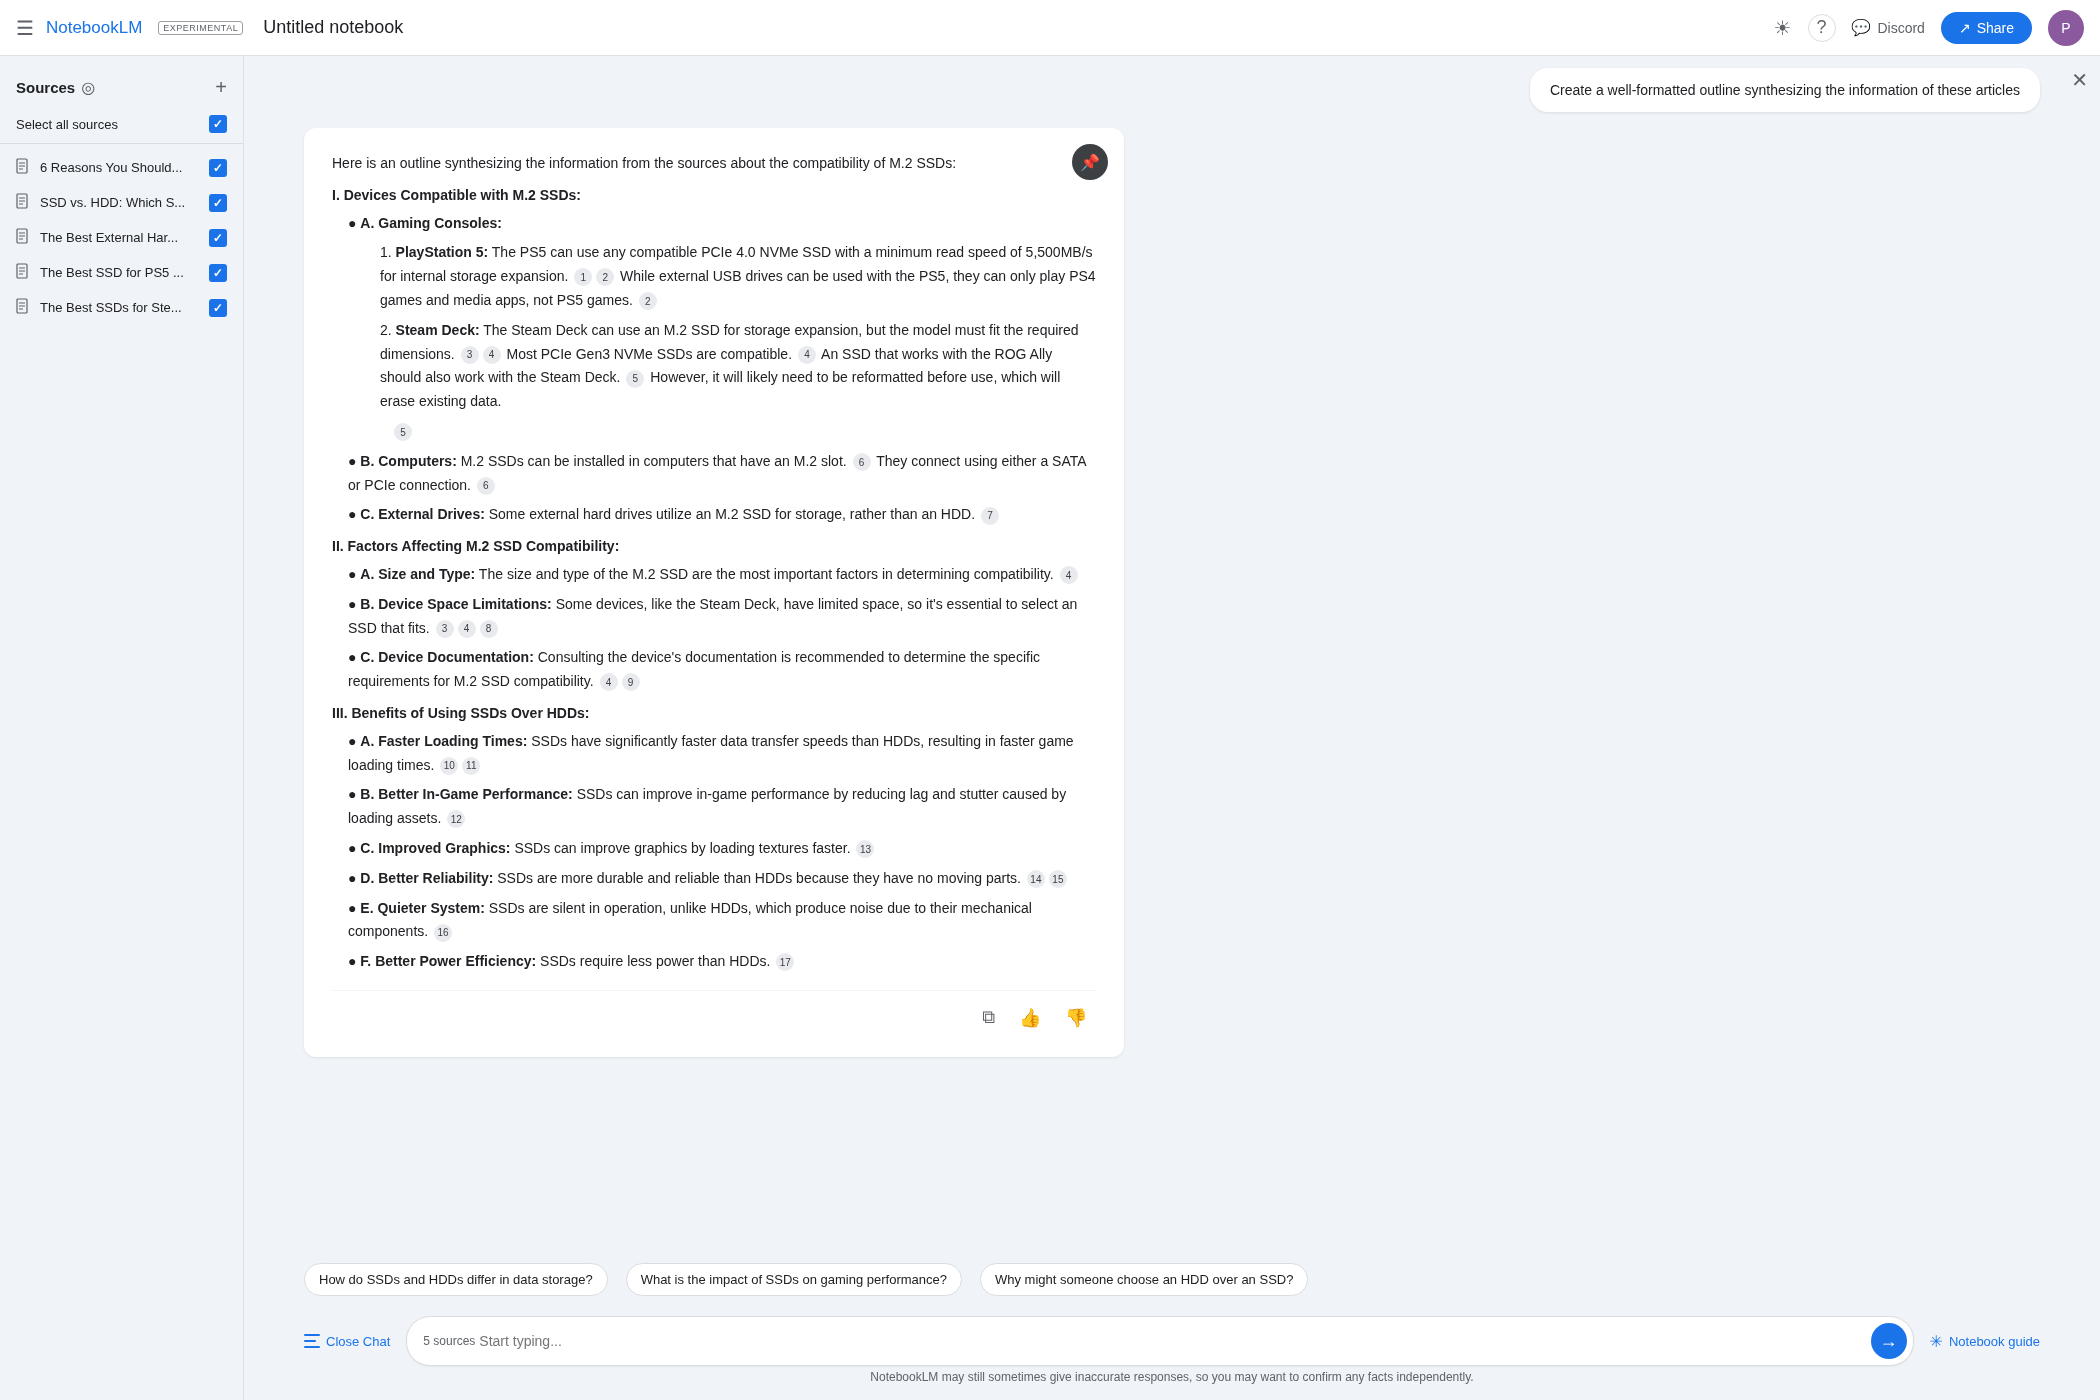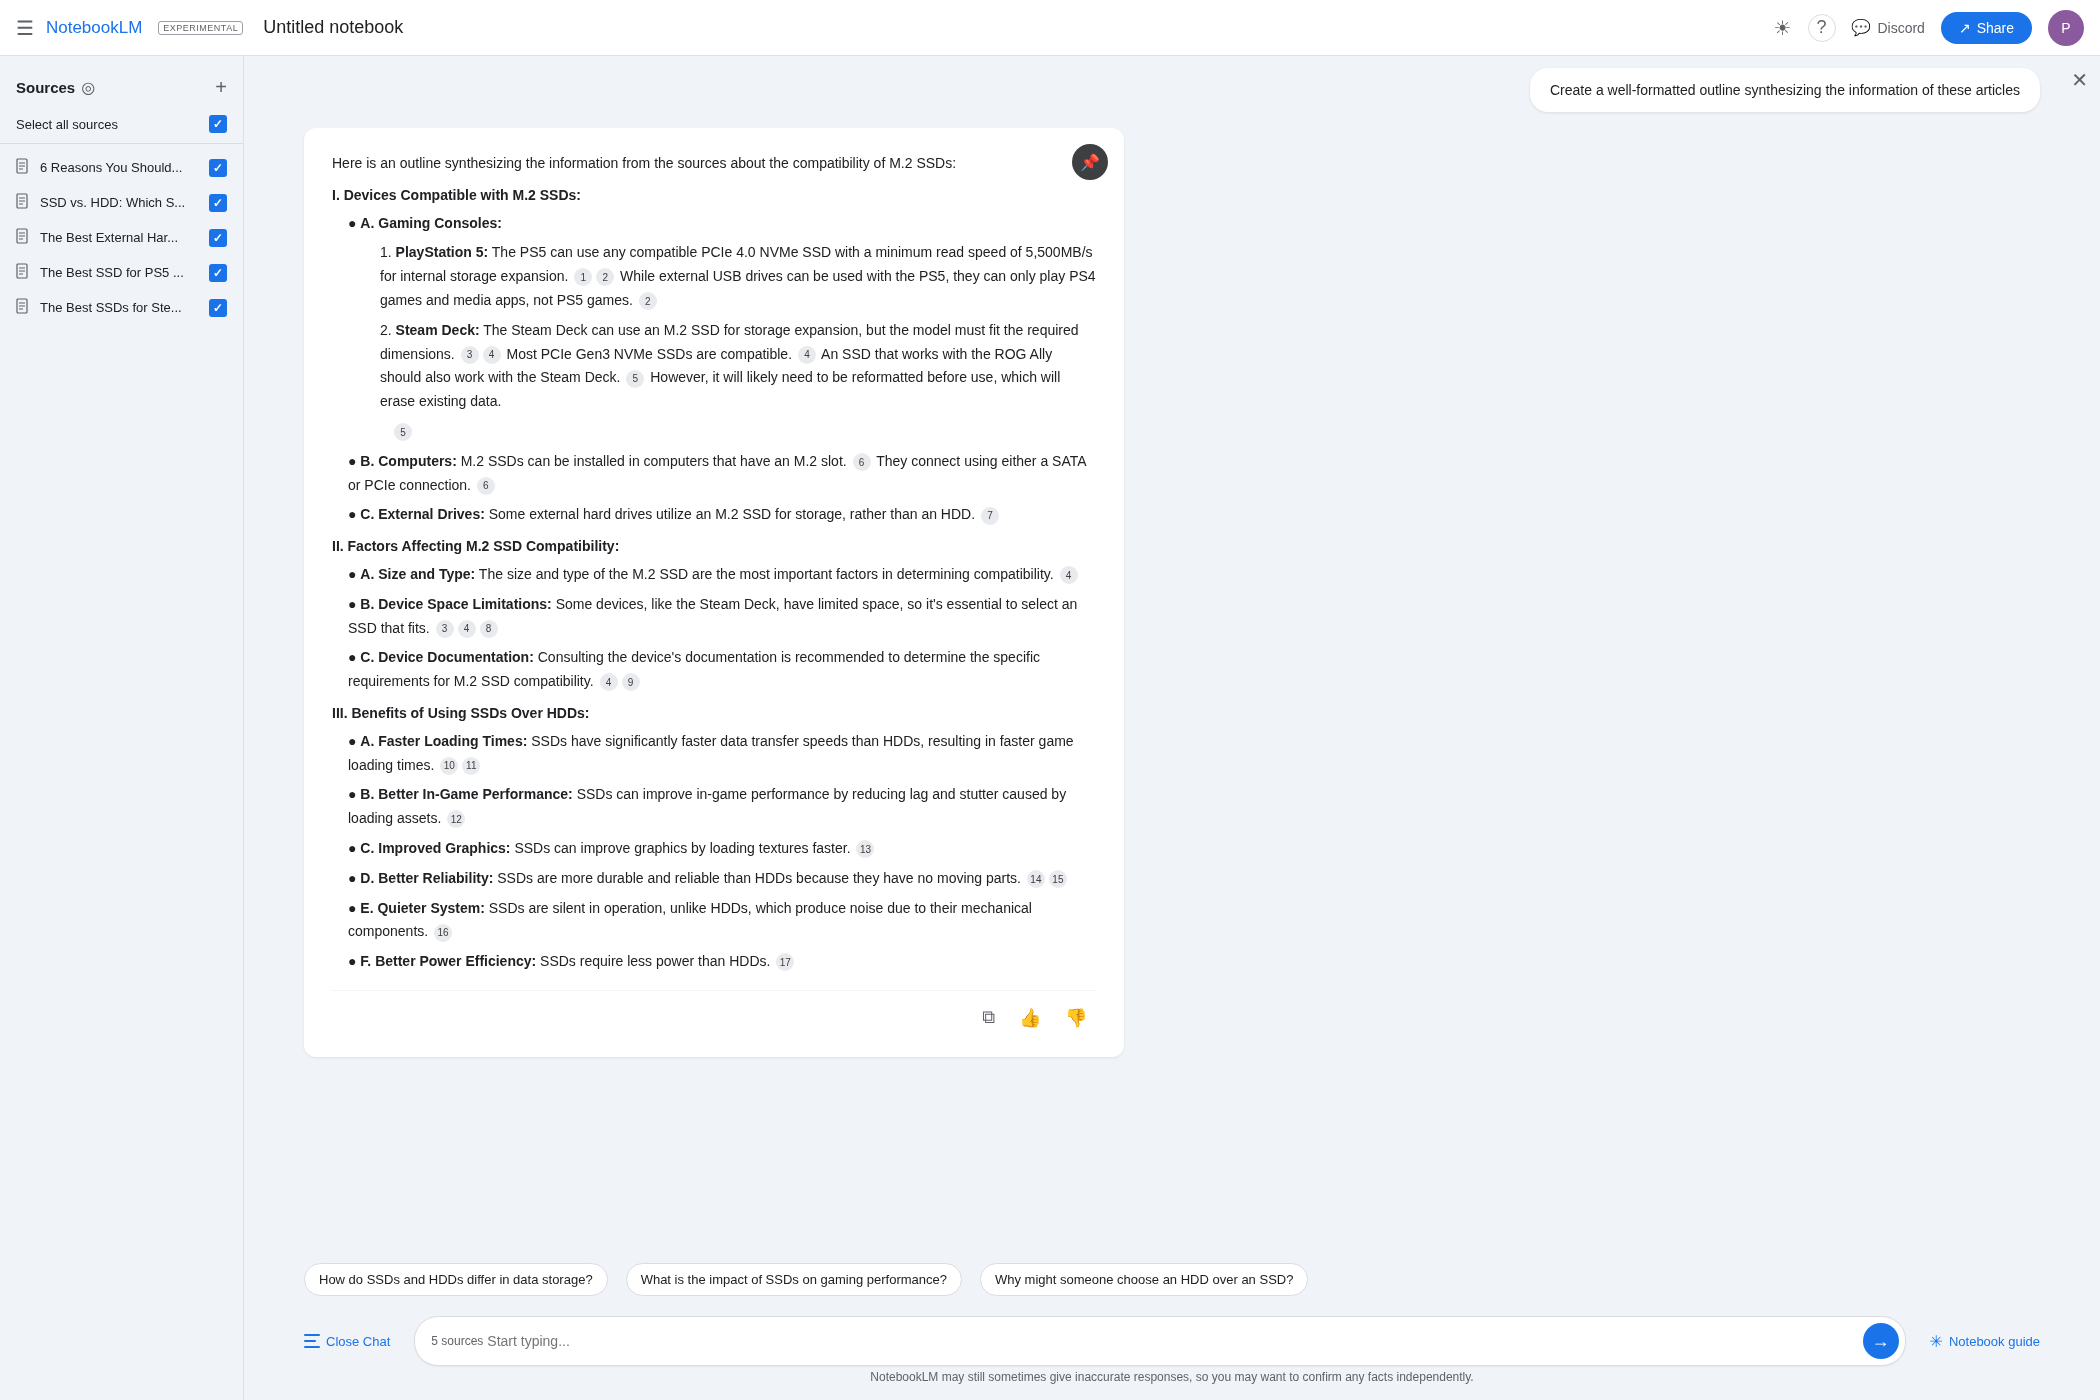--- a/index.html
+++ b/index.html
@@ -115,21 +115,21 @@
     .suggestion-chip {
       background: #fff; border: 1px solid #dadce0; border-radius: 20px;
       padding: 8px 14px; font-size: 13px; color: #202124; white-space: nowrap;
       cursor: pointer; flex-shrink: 0;
     }
 
     
     .chat-bottom {
       background: #f0f4f9; padding: 10px 60px 8px; flex-shrink: 0;
     }
-    .chat-input-row { display: flex; align-items: center; gap: 8px; }
+    .chat-input-row { display: flex; align-items: center; gap: 0; }
     .close-chat-btn {
       display: flex; align-items: center; gap: 6px; color: #1a73e8;
       font-size: 13px; background: none; border: none; cursor: pointer; padding: 8px 16px 8px 0;
       white-space: nowrap;
     }
     .input-wrapper {
       flex: 1; background: #fff; border-radius: 24px; border: 1px solid #dadce0;
       display: flex; align-items: center; padding: 6px 6px 6px 16px;
       box-shadow: 0 1px 2px rgba(0,0,0,0.05);
     }

